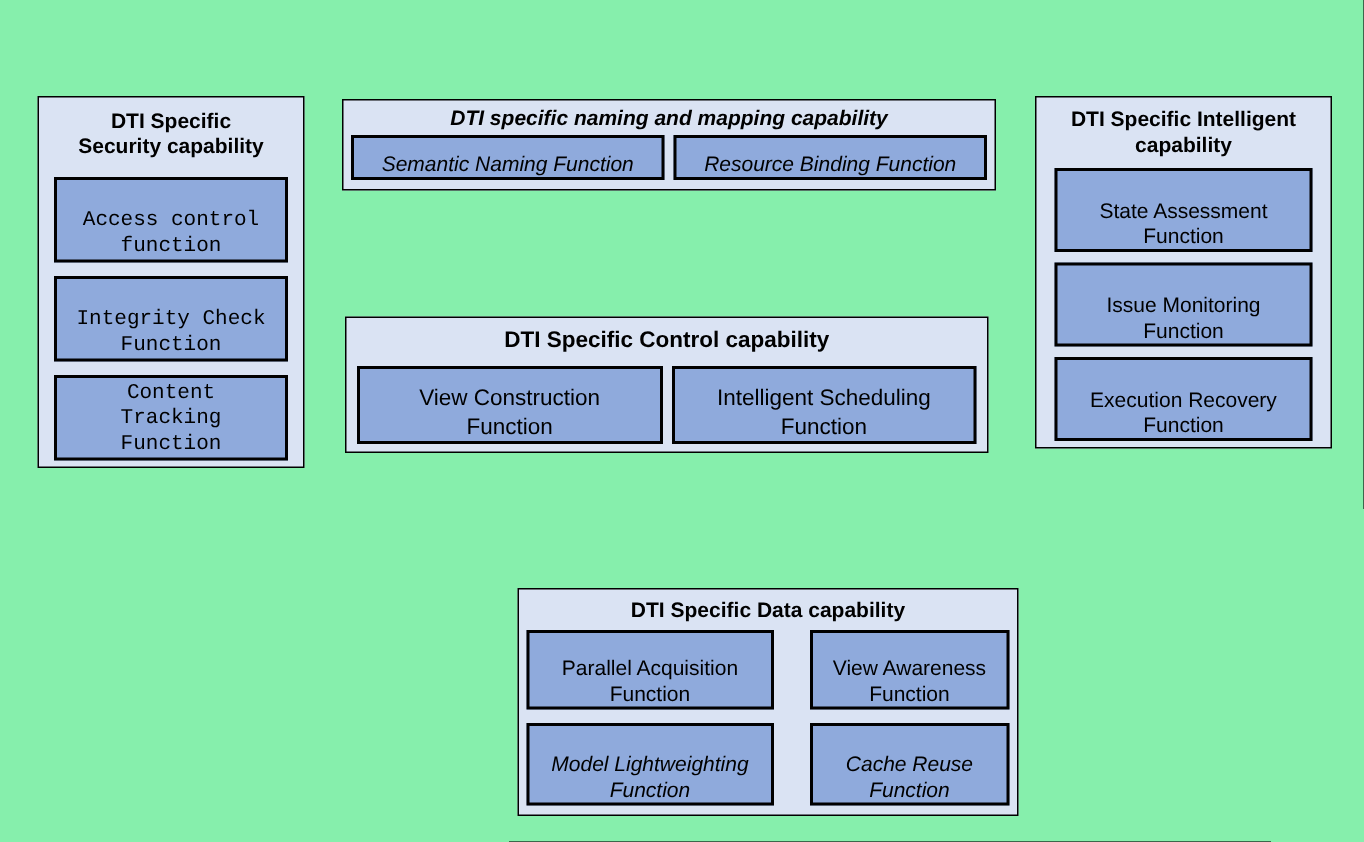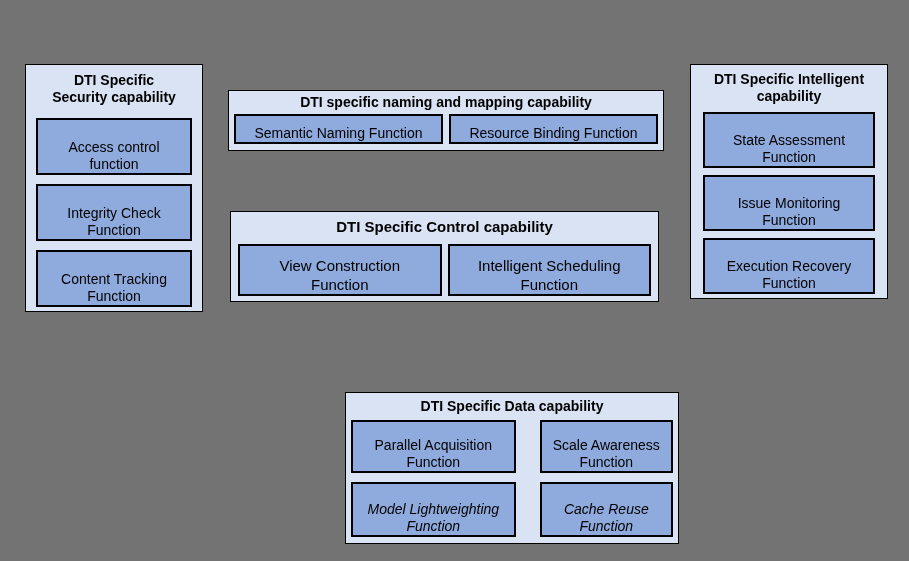--- a/index.html
+++ b/index.html
@@ -1,42 +1,42 @@
 <!DOCTYPE html>
 <html><head>
 <meta charset="utf-8">
 <style>
   html,body{margin:0;padding:0;background:#000;}
   .canvas{
-    position:relative;width:909px;height:561px;background:#737373;
+    position:relative;width:909px;height:561px;background:#86efac;
     font-family:"Liberation Sans","DejaVu Sans",sans-serif;color:#000;
     overflow:hidden;
   }
   .group{
     position:absolute;background:#dae3f3;border:1px solid #000000;
     box-sizing:border-box;display:flex;flex-direction:column;
   }
   .group-title{flex:0 0 auto;display:flex;flex-direction:column;align-items:center;justify-content:center;}
   .title-line{font-weight:bold;font-size:14px;line-height:17px;text-align:center;white-space:nowrap;color:#000;}
   .fn-box{
     background:#8faadc;border:2px solid #000000;box-sizing:border-box;
     display:flex;align-items:flex-end;justify-content:center;
     text-align:center;font-size:14px;line-height:17px;color:#000;
   }
   .fn-box span{display:block;}
 
   
   #g-security{left:25px;top:64px;width:178px;height:248px;padding:7px 10px 5px 10px;}
   #g-security .group-title{margin-bottom:12px;}
-  #g-security .fn-col{display:flex;flex-direction:column;gap:9px;}
+  #g-security .fn-col{display:flex;flex-direction:column;gap:9px;font-family:Liberation Mono, monospace;}
   #g-security .fn-box{height:57px;}
   #g-security .fn-box span{max-width:134px;}
 
   
-  #g-naming{left:228px;top:90px;width:436px;height:61px;padding:3px 5px;}
+  #g-naming{left:228px;top:66px;width:436px;height:61px;padding:3px 5px;font-style:italic;}
   #g-naming .group-title{line-height:18px;margin-bottom:3px;}
   #g-naming .fn-row{display:flex;flex-direction:row;gap:6px;}
   #g-naming .fn-box{height:30px;flex:1;}
 
   
   #g-control{left:230px;top:211px;width:429px;height:91px;padding:6px 7px;}
   #g-control .title-line{font-size:15px;line-height:18px;}
   #g-control .group-title{margin-bottom:8px;}
   #g-control .fn-row{display:flex;flex-direction:row;gap:6px;}
   #g-control .fn-box{height:52px;flex:1;font-size:15px;line-height:19px;}
@@ -133,21 +133,21 @@
   <div class="group" id="g-data">
     <div class="group-title">
       <div class="title-line">DTI Specific Data capability</div>
     </div>
     <div class="fn-grid">
       <div class="fn-row r1">
         <div class="fn-box col-l">
             <span>Parallel Acquisition Function</span>
           </div>
         <div class="fn-box col-r">
-            <span>Scale Awareness Function</span>
+            <span>View Awareness Function</span>
           </div>
       </div>
       <div class="fn-row r2">
         <div class="fn-box col-l">
             <span>Model Lightweighting Function</span>
           </div>
         <div class="fn-box col-r">
             <span>Cache Reuse Function</span>
           </div>
       </div>

